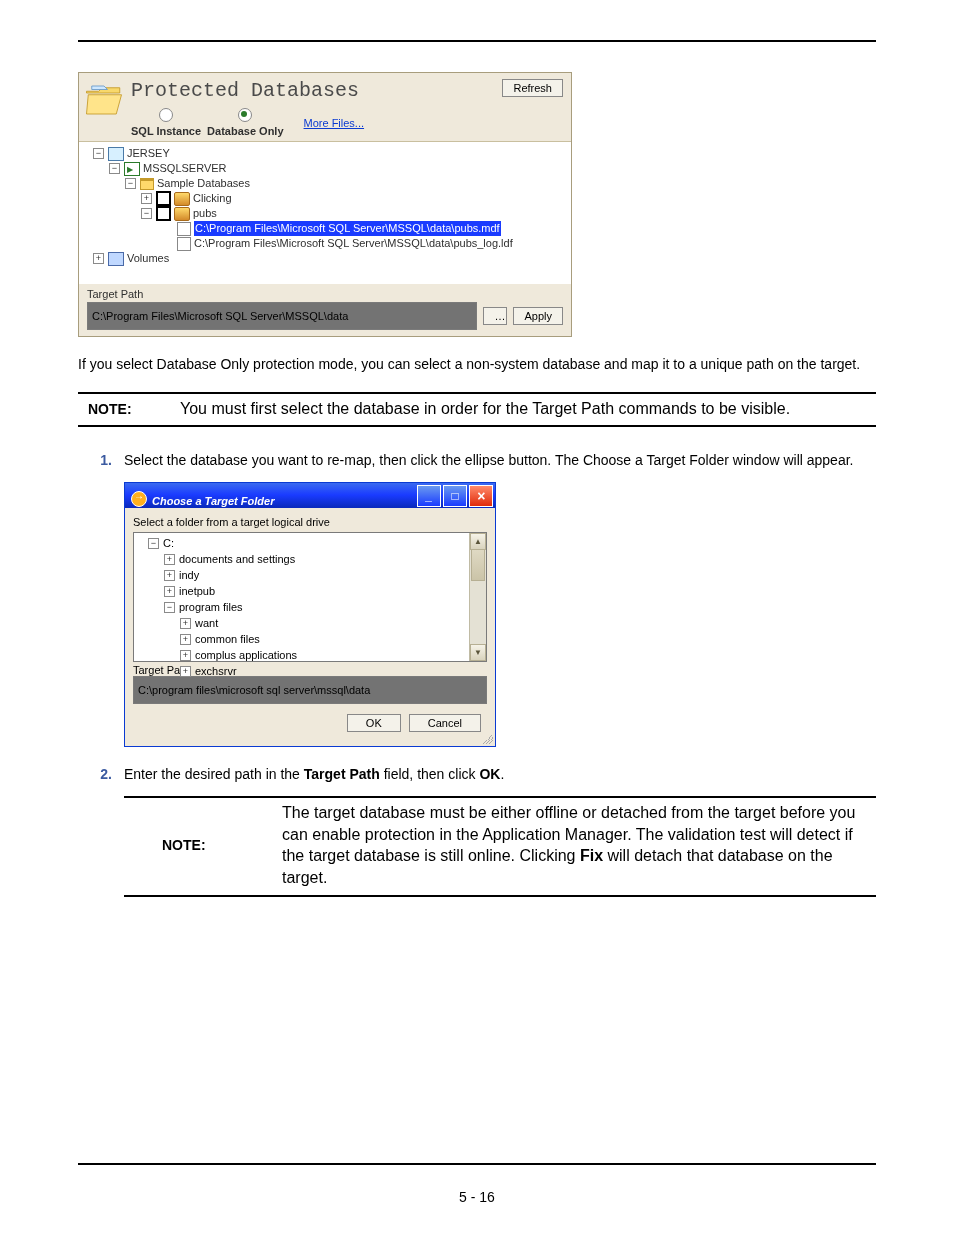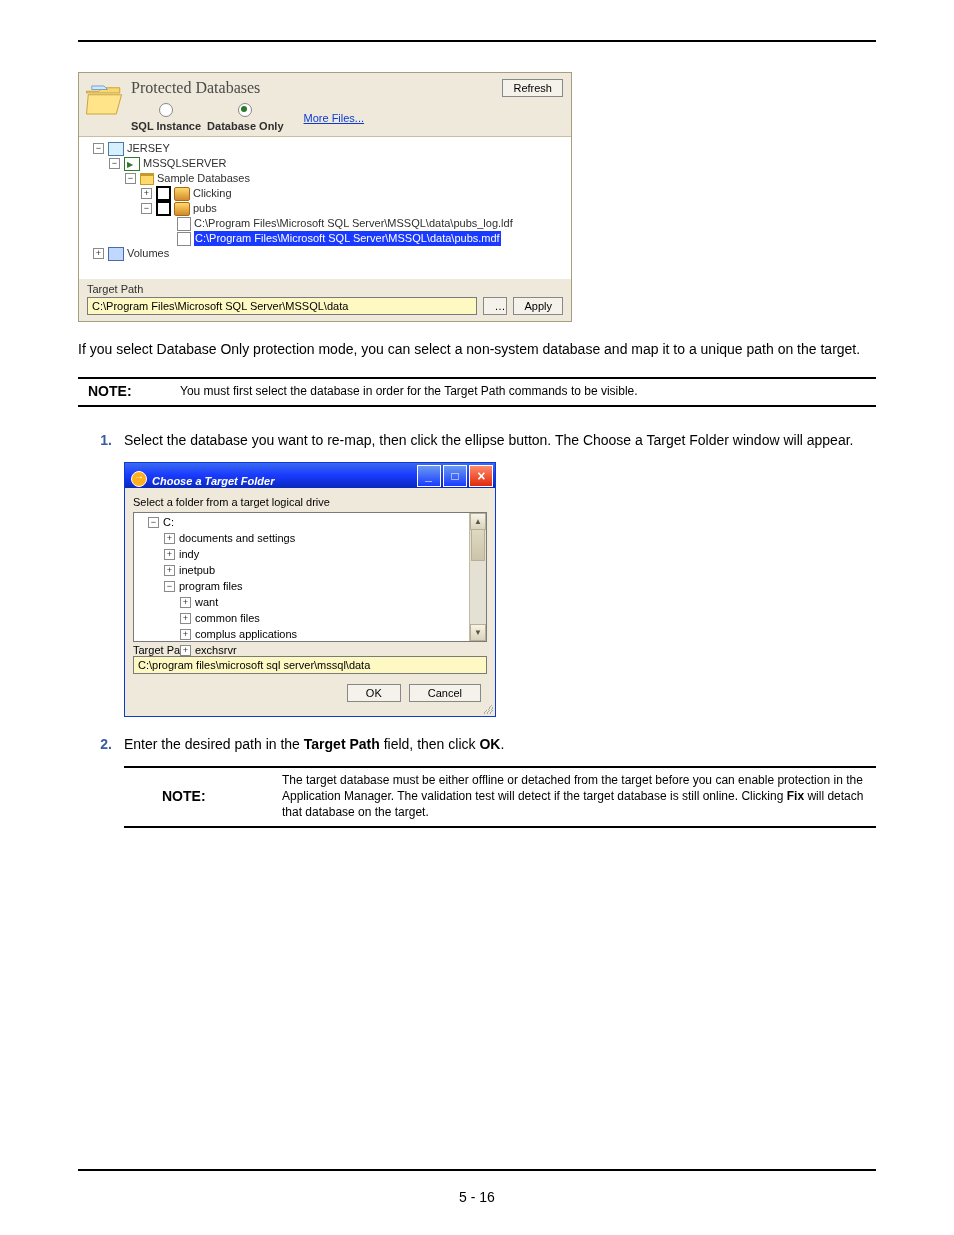--- a/index.html
+++ b/index.html
@@ -35,22 +35,22 @@
     display: flex;
     align-items: flex-start;
     padding: 6px 8px 4px 4px;
   }
   .folder-big {
     width: 42px; height: 42px; position: relative; margin-right: 6px;
   }
   .folder-big svg { width: 42px; height: 42px; }
   .panel1-titlearea { flex: 1; }
   .panel1-title {
-    font-family: Liberation Serif, serif;
-    font-size: 16px;
+    font-family: Liberation Mono, monospace;
+    font-size: 20px;
     color: #4a4a4a;
     margin: 0 0 6px 0;
   }
   .panel1-radios {
     display: flex; align-items: center; gap: 6px;
     font-weight: bold;
   }
   .panel1-radios .item { display:flex; align-items:center; gap:3px;flex-direction:column; }
   .panel1-radios .radio { width:12px; height:12px; border:1px solid #888; border-radius:50%; background:#fff; position:relative; }
   .panel1-radios .radio.checked::after{ content:""; position:absolute; left:2px; top:2px; width:6px; height:6px; border-radius:50%; background:#2a7a2a; }
@@ -74,28 +74,28 @@
   .ico.inst::after{content:"▶"; position:absolute; left:2px; top:-1px; font-size:8px; color:#2a7a2a;}
   .ico.fld{ background:#ffd96b; border:1px solid #c59a2a; border-top:3px solid #c59a2a; box-sizing:border-box;}
   .ico.db{ background:linear-gradient(#ffd96b,#d38a2a); border:1px solid #a86a1a; border-radius:2px; }
   .ico.vol{ background:#c0d8ff; border:1px solid #4a6aa8; }
   .ico.file{ width:12px; height:12px; background:#fff; border:1px solid #888; }
   .sel-file { background:#1a3bff; color:#fff; padding:0 1px; }
   .panel1-bottom { padding:2px 8px 6px 8px; }
   .panel1-bottom .row { display:flex; gap:6px; align-items:center; }
   .panel1-bottom .pathlabel { font-size:11px; margin:2px 0; }
   .target-input {
-    flex:1; border:1px solid #7a7a7a; background:#fef9c3; font:11px Tahoma,sans-serif; padding:2px 4px; height:18px; box-sizing:border-box;
+    flex:1; border:1px solid #7a7a7a; background:#737373; font:11px Tahoma,sans-serif; padding:2px 4px; height:28px; box-sizing:border-box;
   }
   .ellipse-btn{ width:24px; padding:2px 0; }
   
   .body-text { margin:18px 0; line-height:1.35; font-size:14px; }
   .note-block { border-top:2px solid #000; border-bottom:2px solid #000; padding:4px 0 6px 0; margin:10px 0 24px 0; display:flex;align-items:center; }
   .note-label { font-weight:bold; width:92px; padding-left:10px; flex-shrink:0; font-size:14px; }
-  .note-body { flex:1; font-size:12px; line-height:1.35; }
+  .note-body { flex:1; font-size:16px; line-height:1.35; }
   .note-wide .note-label { width:120px; padding-left:38px; }
   .step { display:flex; margin:18px 0 12px 0; font-size:14px; line-height:1.35; }
   .step-num { width:34px; text-align:right; padding-right:12px; font-weight:bold; color:#3b5aa0; flex-shrink:0; }
   .step-body { flex:1; }
   
   .panel2-wrap { padding-left:46px; margin-top:8px; margin-bottom:8px; }
   .panel2 {
     width:370px; border:1px solid #0a3ad2; background:#efe9db;
     font-family: Tahoma, sans-serif; font-size:11px;
   }
@@ -126,21 +126,21 @@
   .btn{ background:#f4f2ea; border:1px solid #888; padding:2px 18px; }
   .resize-grip{ position:absolute; right:2px; bottom:2px; width:10px; height:10px; background:
     linear-gradient(135deg, transparent 50%, #aaa 50%, #aaa 55%, transparent 55%,
       transparent 65%, #aaa 65%, #aaa 70%, transparent 70%,
       transparent 80%, #aaa 80%, #aaa 85%, transparent 85%);
   }
   .panel2 .pos-rel{ position:relative; }
   
   .footer {
     position:absolute; left:78px; right:78px; bottom:30px; text-align:center;
-    border-top:2px solid #000; padding-top:18px; font-size:14px;
+    border-top:2px solid #000; padding-top:24px; font-size:14px;
   }
 </style>
 </head>
 <body>
 
 <div class="page">
   <div class="top-border"></div>
 
   <div class="panel1">
     <div class="panel1-header">
@@ -191,25 +191,25 @@
           <span>Clicking</span>
         </div>
       <div class="tree-row pad4">
           <span class="expander">−</span>
           <span class="chk"></span>
           <span class="ico db"></span>
           <span>pubs</span>
         </div>
       <div class="tree-row pad6">
           <span class="ico file"></span>
-          <span>C:\Program Files\Microsoft SQL Server\MSSQL\data\pubs_log.ldf</span>
+          <span class="sel-file">C:\Program Files\Microsoft SQL Server\MSSQL\data\pubs.mdf</span>
         </div>
       <div class="tree-row pad6">
           <span class="ico file"></span>
-          <span class="sel-file">C:\Program Files\Microsoft SQL Server\MSSQL\data\pubs.mdf</span>
+          <span>C:\Program Files\Microsoft SQL Server\MSSQL\data\pubs_log.ldf</span>
         </div>
       <div class="tree-row pad1">
           <span class="expander">+</span>
           <span class="ico vol"></span>
           <span>Volumes</span>
         </div>
     </div>
 
     <div class="panel1-bottom">
       <div class="pathlabel">Target Path</div>

